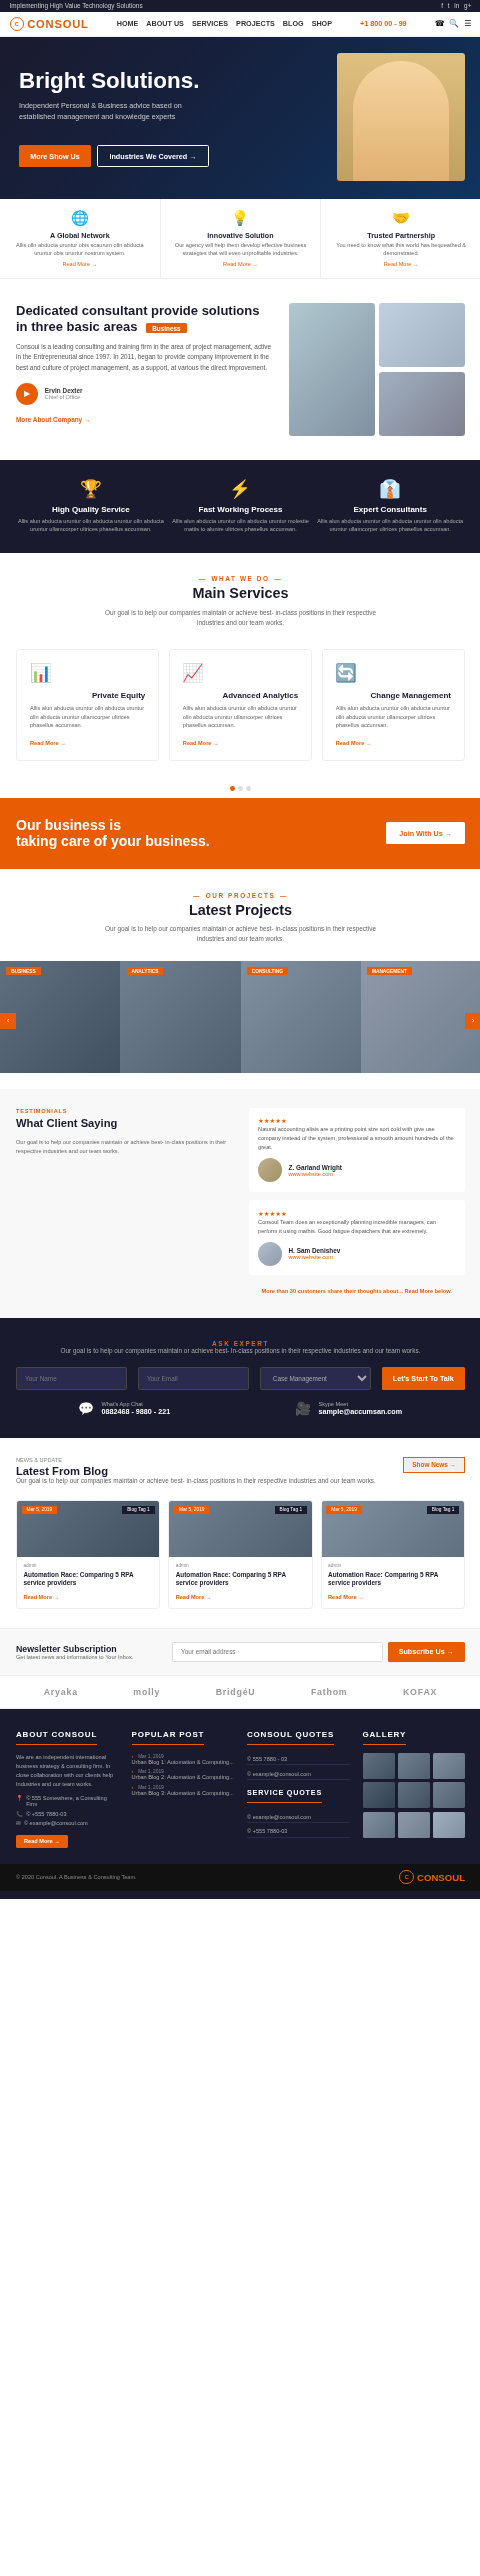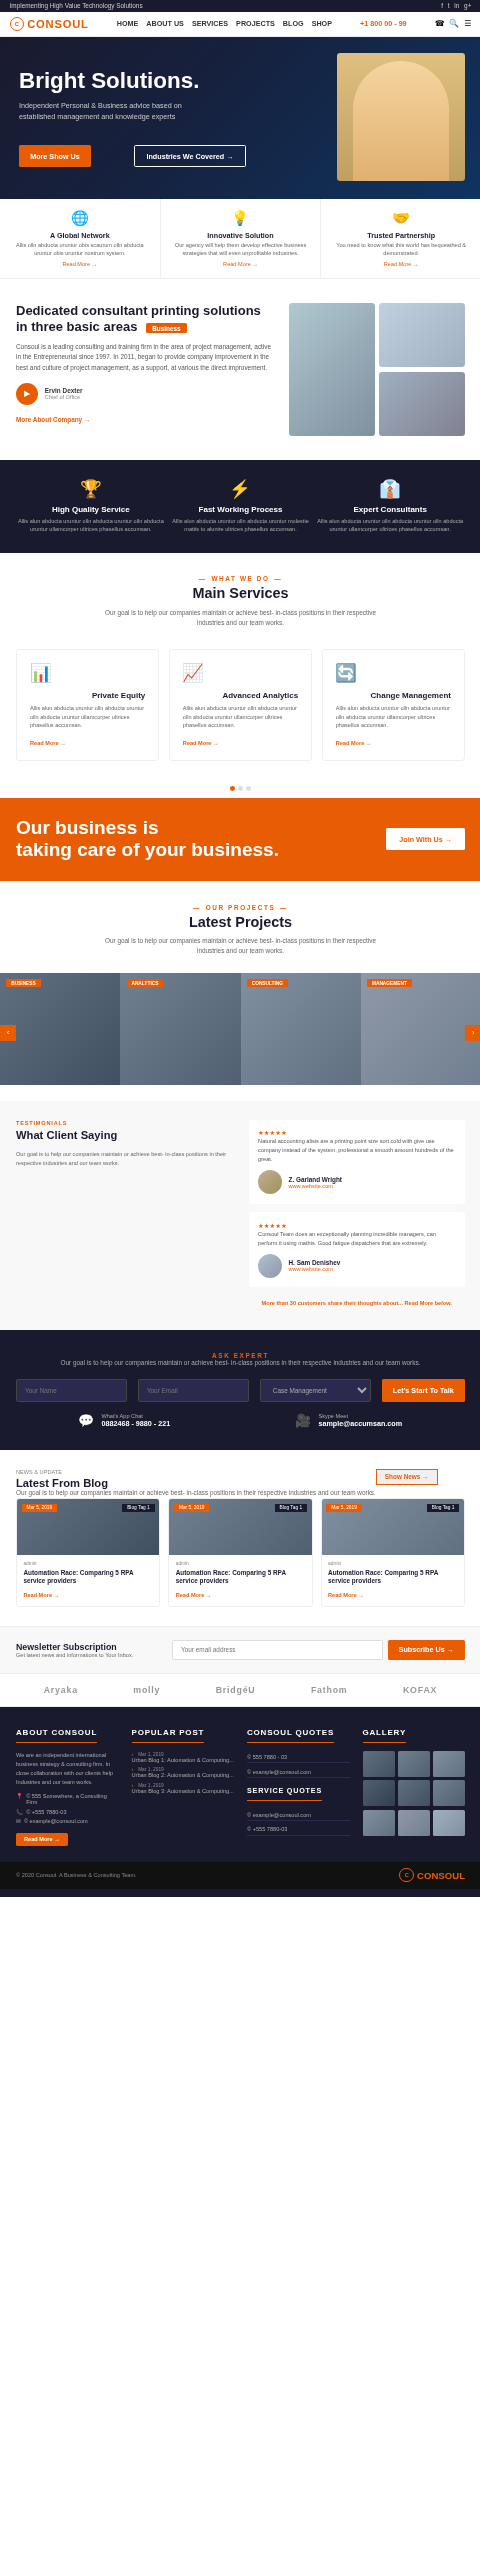--- a/index.html
+++ b/index.html
@@ -17,21 +17,21 @@
     .top-bar { background: #1a1a2e; color: #ccc; font-size: 6.4px; padding: 2.4px 9.6px; display: flex; justify-content: space-between; align-items: center; }
     .top-bar-social { display: flex; gap: 4.8px; }
 
     
     .hero { background: linear-gradient(135deg, #1a1a2e 0%, #16213e 40%, #0f3460 100%); color: #fff; padding: 32px 19px 32px 19px; position: relative; min-height: 160px; display: flex; align-items: center; }
     .hero-content { flex: 1; z-index: 2; }
     .hero h1 { font-size: 22.4px; font-weight: 900; line-height: 1.1; margin-bottom: 8px; }
     .hero-sub { font-size: 7.2px; color: #ccc; margin-bottom: 22px; max-width: 176px; line-height: 1.5; }
     .hero-btns { display: flex; gap: 6.4px; flex-wrap: wrap; }
     .btn-orange { background: #e85d04; color: #fff; border: none; padding: 5.6px 11.2px; font-size: 7.2px; font-weight: 700; cursor: pointer; border-radius: 1.6px; }
-    .btn-outline { background: transparent; color: #fff; border: 0.8px solid #fff; padding: 5.6px 11.2px; font-size: 7.2px; font-weight: 700; cursor: pointer; border-radius: 1.6px; margin-left: 37px; }
+    .btn-outline { background: transparent; color: #fff; border: 0.8px solid #fff; padding: 5.6px 11.2px; font-size: 7.2px; font-weight: 700; cursor: pointer; border-radius: 1.6px; }
     .hero-img { width: 128px; height: 128px; background: linear-gradient(180deg, #e0c080 0%, #c0a060 100%); border-radius: 3.2px; position: absolute; right: 16px; top: 16px; overflow: hidden; display: flex; align-items: flex-end; justify-content: center; }
     .hero-person { width: 96px; height: 120px; background: linear-gradient(180deg, #f5d5a0 0%, #e0b070 100%); border-radius: 48px 48px 0 0; }
 
     
     .features-bar { display: flex; background: #fff; border-bottom: 0.8px solid #eee; }
     .feature-item { flex: 1; padding: 11.2px 8px; text-align: center; border-right: 0.8px solid #eee; }
     .feature-item:last-child { border-right: none; }
     .feature-icon { font-size: 14.4px; margin-bottom: 3.2px; color: #e85d04; }
     .feature-title { font-size: 7.2px; font-weight: 700; color: #1a1a2e; margin-bottom: 2.4px; }
     .feature-desc { font-size: 5.6px; color: #666; line-height: 1.4; }
@@ -72,21 +72,21 @@
     .service-icon { font-size: 17.6px; color: #e85d04; margin-bottom: 6.4px; }
     .service-title { font-size: 8px; font-weight: 700; color: #1a1a2e; margin-bottom: 4.8px; text-align: right; }
     .service-desc { font-size: 5.6px; color: #666; line-height: 1.5; margin-bottom: 6.4px; }
     .service-link { font-size: 5.6px; color: #e85d04; font-weight: 700; }
     .dots-nav { display: flex; justify-content: center; gap: 3.2px; padding: 6.4px 0; }
     .dot { width: 4.8px; height: 4.8px; border-radius: 50%; background: #ddd; }
     .dot.active { background: #e85d04; }
 
     
     .cta-banner { background: #e85d04; padding: 19px 16px; display: flex; align-items: center; justify-content: space-between; }
-    .cta-text { font-size: 19px; font-weight: 900; color: #fff; line-height: 1.2; }
+    .cta-text { font-size: 14px; font-weight: 900; color: #fff; line-height: 1.2; }
     .btn-white { background: #fff; color: #e85d04; border: none; padding: 6.4px 13px; font-size: 7.2px; font-weight: 700; cursor: pointer; border-radius: 1.6px; white-space: nowrap; }
 
     
     .projects-section { padding: 8px 0 16px; }
     .projects-carousel { display: flex; gap: 0; overflow: hidden; position: relative; }
     .project-img { flex: 1; min-width: 96px; height: 112px; background: #a0b0c0; position: relative; overflow: hidden; }
     .project-img:nth-child(1) { background: #8090a0; }
     .project-img:nth-child(2) { background: #607080; }
     .project-img:nth-child(3) { background: #506070; }
     .project-img:nth-child(4) { background: #405060; }
@@ -123,21 +123,21 @@
     .expert-input { flex: 1; min-width: 80px; padding: 5.6px 8px; font-size: 6.4px; border: 0.8px solid #444; background: #2a2a4e; color: #fff; border-radius: 1.6px; }
     .expert-select { flex: 1; min-width: 80px; padding: 5.6px 8px; font-size: 6.4px; border: 0.8px solid #444; background: #2a2a4e; color: #aaa; border-radius: 1.6px; }
     .expert-contact { display: flex; justify-content: space-around; margin-top: 11.2px; }
     .contact-item { display: flex; align-items: center; gap: 6.4px; }
     .contact-icon { font-size: 13px; color: #e85d04; }
     .contact-label { font-size: 5.6px; color: #aaa; }
     .contact-value { font-size: 7.2px; color: #fff; font-weight: 700; }
 
     
     .blog-section { padding: 19px 16px; }
-    .blog-header { display: flex; align-items: flex-start; margin-bottom: 2px; }
+    .blog-header { display: flex; justify-content: space-between; align-items: flex-start; margin-bottom: 16px; }
     .blog-meta { }
     .blog-pre { font-size: 5.6px; color: #888; margin-bottom: 1.6px; }
     .blog-title { font-size: 11.2px; font-weight: 900; color: #1a1a2e; }
     .blog-desc { font-size: 6.4px; color: #666; }
     .blog-more { font-size: 6.4px; color: #e85d04; font-weight: 700; white-space: nowrap; border: 0.8px solid #e85d04; padding: 3.2px 8px; }
     .blog-grid { display: grid; grid-template-columns: 1fr 1fr 1fr; gap: 8px; }
     .blog-card { border: 0.8px solid #eee; border-radius: 3.2px; overflow: hidden; }
     .blog-img { height: 56px; background: #8090a0; position: relative; }
     .blog-img-date { position: absolute; top: 4.8px; left: 4.8px; background: #e85d04; color: #fff; font-size: 4.8px; padding: 1.6px 4.8px; }
     .blog-img-cat { position: absolute; top: 4.8px; right: 4.8px; background: #1a1a2e; color: #fff; font-size: 4.8px; padding: 1.6px 4.8px; }
@@ -245,21 +245,21 @@
     <div class="feature-icon">🤝</div>
     <div class="feature-title">Trusted Partnership</div>
     <div class="feature-desc">You need to know what this world has bequeathed &amp; demonstrated.</div>
     <span class="feature-link">Read More →</span>
   </div>
 </div>
 
 <div class="about-section">
   <div class="about-text">
     <div class="about-title">
-      <span>Dedicated consultant printing solutions in three basic areas</span>
+      <span>Dedicated consultant provide solutions in three basic areas</span>
       <span class="badge-orange">Business</span>
     </div>
     <p class="about-desc">Consoul is a leading consulting and training firm in the area of project management, active in the Entrepreneurial since 1997. In 2011, began to provide company improvement in the best and culture of project management, as a support, at various the direct improvement.</p>
     <div class="video-btn">
       <div class="play-btn">▶</div>
       <div>
         <div class="video-text">Ervin Dexter</div>
         <div class="video-sub">Chief of Office</div>
       </div>
     </div>

